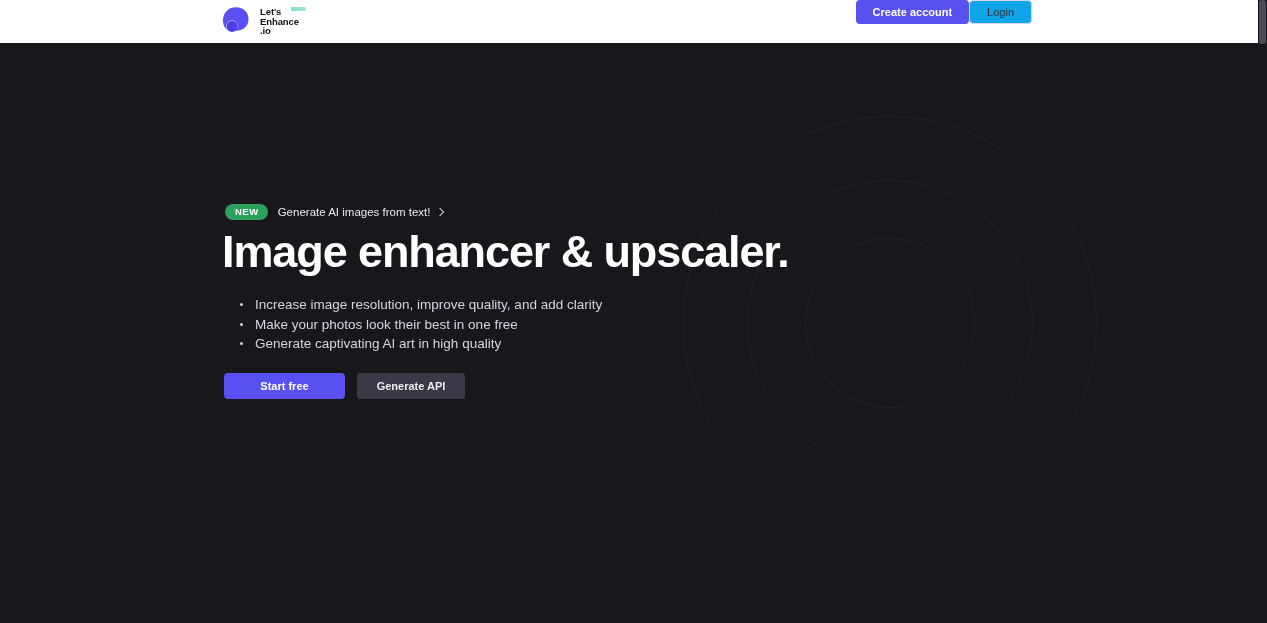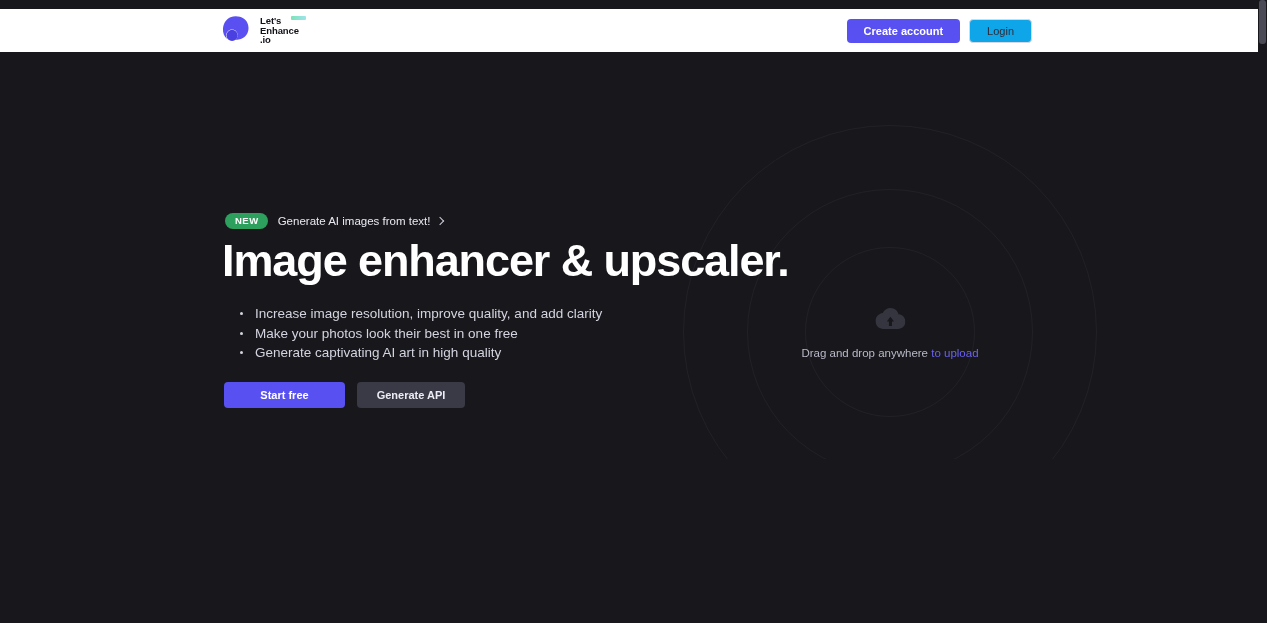--- a/index.html
+++ b/index.html
@@ -6,21 +6,21 @@
   html, body {
     width:1267px; height:623px;
     overflow:hidden;
     background:#17171c;
     font-family:"Liberation Sans", sans-serif;
     -webkit-font-smoothing:antialiased;
   }
   .page { position:relative; width:1267px; height:623px; overflow:hidden; background:#17171c; }
 
   
-  .viewport { position:absolute; left:0; top:9px; width:1258px; height:450px; overflow:hidden; }
+  .viewport { position:absolute; left:0; top:0; width:1258px; height:450px; overflow:hidden; }
 
   
   .header {
     position:absolute; left:0; top:0; width:1258px; height:43px;
     background:#ffffff;
     display:flex; align-items:center;
   }
   .logo-wrap {
     position:absolute; left:222px; top:3px;
     display:flex; align-items:flex-start; gap:7px;
@@ -44,21 +44,21 @@
     font-size:11px; color:#3a3a46; white-space:nowrap;
     display:flex; align-items:center; gap:4px; cursor:pointer;
   }
   .nav-item.muted { color:#b8b9c6; }
   .chev-down {
     display:inline-block; width:7px; height:7px;
     border-right:1.3px solid #6a6a78; border-bottom:1.3px solid #6a6a78;
     transform:rotate(45deg) translate(-2px,-2px);
   }
 
-  .header-actions { position:absolute; right:226px; top:0; height:43px; display:flex; align-items:center; gap:9px; }
+  .header-actions { position:absolute; right:226px; top:0; height:43px; display:flex; }
   .btn-create {
     background:#5850f0; color:#fff; font-size:11px; font-weight:bold;
     padding:0 17px; height:24px; border-radius:4px; border:none;
     display:flex; align-items:center; cursor:pointer; white-space:nowrap;
   }
   .btn-login {
     background:#0ea5e9; color:#2c2c38; font-size:11px;
     padding:0 17px; height:24px; border-radius:4px;
     border:1px solid #d8d8e2;
     display:flex; align-items:center; cursor:pointer; white-space:nowrap;
@@ -212,32 +212,20 @@
         <li>Increase image resolution, improve quality, and add clarity</li>
         <li>Make your photos look their best in one free</li>
         <li>Generate captivating AI art in high quality</li>
       </ul>
 
       <div class="cta-row">
         <button class="btn-start">Start free</button>
         <button class="btn-api">Generate API</button>
       </div>
 
-      <div class="dropzone">
-        <span>
-          <svg width="30" height="22" viewBox="0 0 30 22">
-            <path d="M23.4 8.3c-0.5-4.2-4.1-7.4-8.4-7.4-3.4 0-6.4 2-7.7 5C3.2 6.4 0 9.8 0 14c0 4.4 3.6 8 8 8h14.6c4.1 0 7.4-3.3 7.4-7.4 0-3.3-2.2-6.1-5.2-7.1-0.5-0.1-1-0.2-1.4-0.2z" fill="#35353f"></path>
-            <path d="M15 19.5l-3.6-4.9h2.1v-4.4h3v4.4h2.1L15 19.5z" fill="#17171c" transform="rotate(180 15 14.6)"></path>
-          </svg>
-        </span>
-        <div class="dz-text">
-          <span>Drag and drop anywhere</span>
-          <span class="dz-link">to upload</span>
-        </div>
-      </div>
 
       <div class="img-panel">
         <div class="blur-layer bl-base"></div>
         <div class="blur-layer bl-lav-l"></div>
         <div class="blur-layer bl-lav-r"></div>
         <div class="blur-layer bl-magenta"></div>
         <div class="blur-layer bl-magenta2"></div>
         <div class="blur-layer bl-darkblob2"></div>
         <div class="blur-layer bl-darkblob"></div>
         <div class="blur-layer bl-lav-b"></div>

